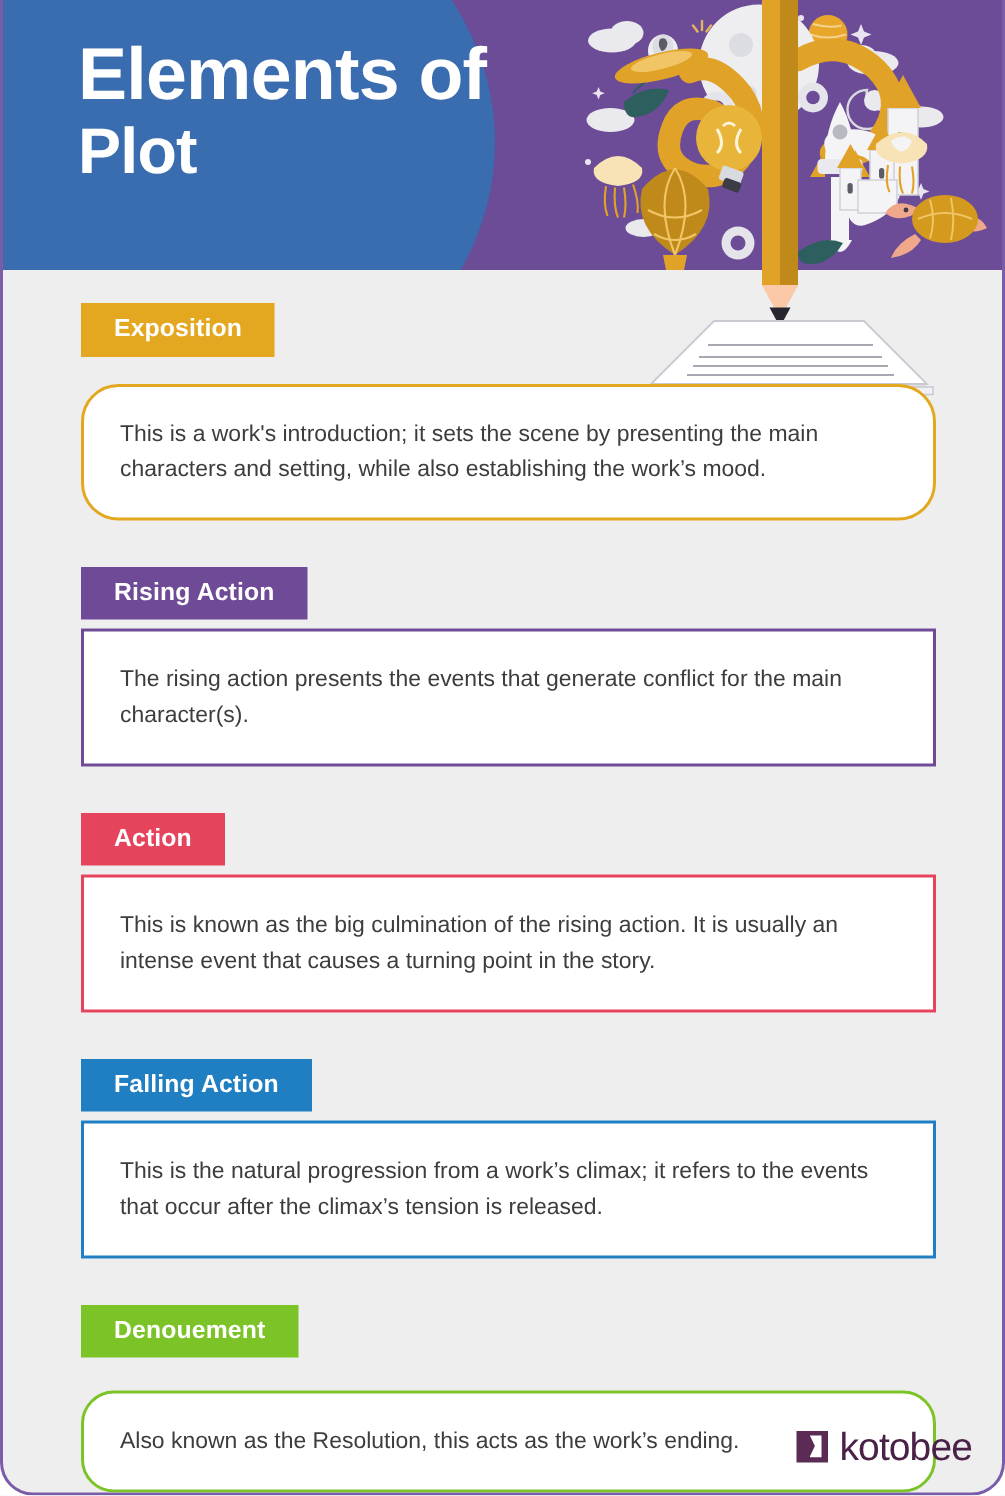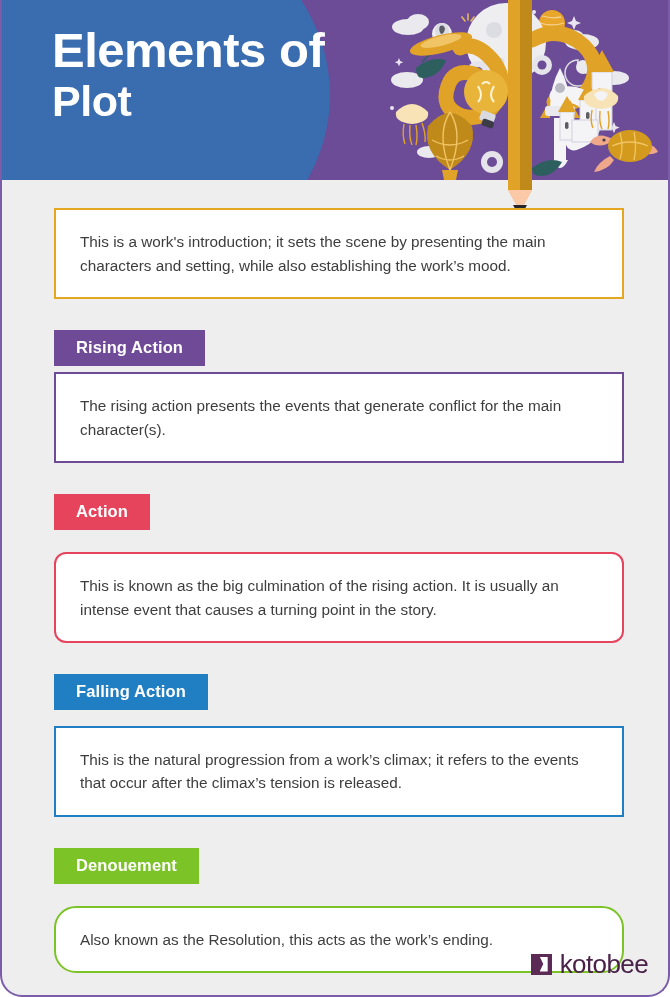--- a/index.html
+++ b/index.html
@@ -352,42 +352,43 @@
           <line x1="76" y1="250" x2="214" y2="250"></line>
         </g>
         <path d="M50,258 l190,0 l0,5 l-190,0 z" fill="#f0f0f4" stroke="#c9c9d2" stroke-width="1"></path>
       </g>
     </svg>
   </div>
 
   <div class="sections">
 
     <div class="section" style="padding-top:22px;">
-      <div class="sec-body" style="border-color:#e3a81f; margin-top:6px; min-height:76px;">
+      <div class="sec-label" style="background:#e3a81f;">Exposition</div>
+      <div class="sec-body" style="border-color:#e3a81f; margin-top:18px; min-height:76px;border-radius:25px;">
         <p>This is a work's introduction; it sets the scene by presenting the main characters and setting, while also establishing the work’s mood.</p>
       </div>
     </div>
 
     <div class="section" style="padding-top:31px;">
       <div class="sec-label" style="background:#6f4a96;">Rising Action</div>
       <div class="sec-body" style="border-color:#6f4a96; margin-top:6px; min-height:76px;">
         <p>The rising action presents the events that generate conflict for the main character(s).</p>
       </div>
     </div>
 
     <div class="section" style="padding-top:31px;">
       <div class="sec-label" style="background:#e6435c;">Action</div>
-      <div class="sec-body" style="border-color:#e6435c; margin-top:22px; min-height:76px;border-radius:12px;">
+      <div class="sec-body" style="border-color:#e6435c; margin-top:6px; min-height:76px;">
         <p>This is known as the big culmination of the rising action. It is usually an intense event that causes a turning point in the story.</p>
       </div>
     </div>
 
     <div class="section" style="padding-top:31px;">
       <div class="sec-label" style="background:#1f7fc2;">Falling Action</div>
-      <div class="sec-body" style="border-color:#1f7fc2; margin-top:16px; min-height:76px;">
+      <div class="sec-body" style="border-color:#1f7fc2; margin-top:6px; min-height:76px;">
         <p>This is the natural progression from a work’s climax; it refers to the events that occur after the climax’s tension is released.</p>
       </div>
     </div>
 
     <div class="section" style="padding-top:31px;">
       <div class="sec-label" style="background:#7cc328;">Denouement</div>
       <div class="sec-body" style="border-color:#7cc328; margin-top:22px; min-height:56px;border-radius:22px;">
         <p>Also known as the Resolution, this acts as the work’s ending.</p>
       </div>
     </div>

